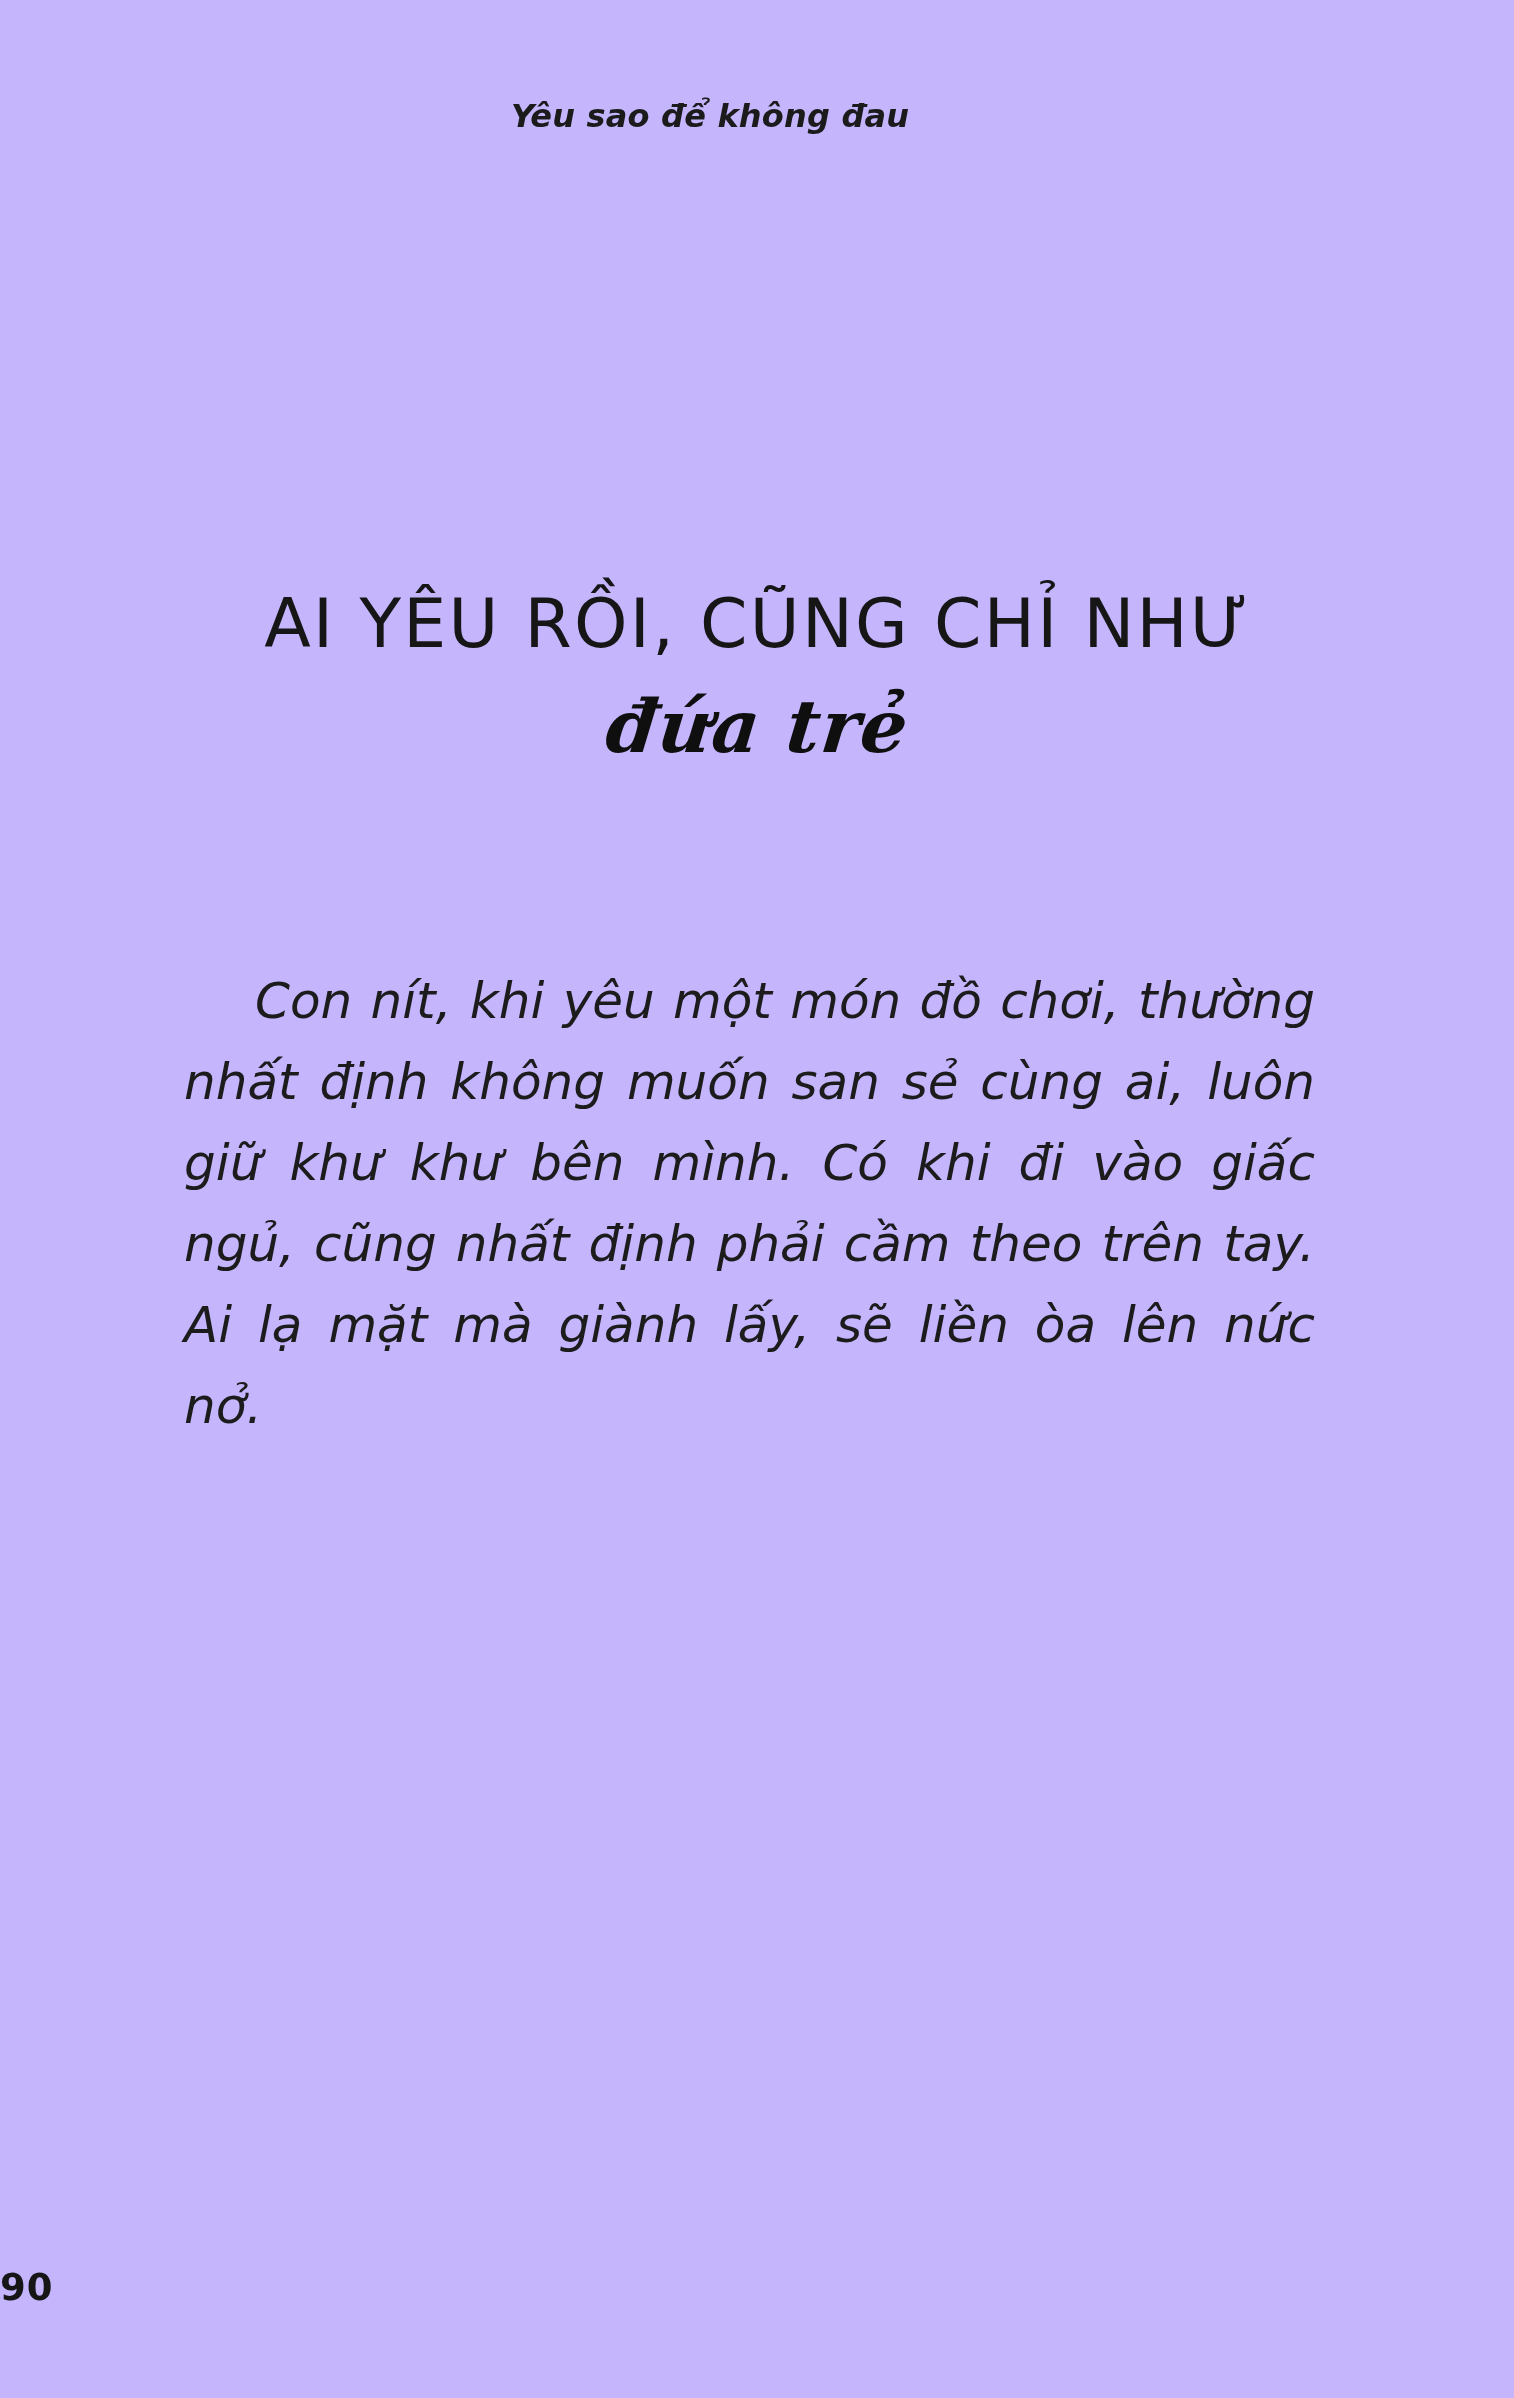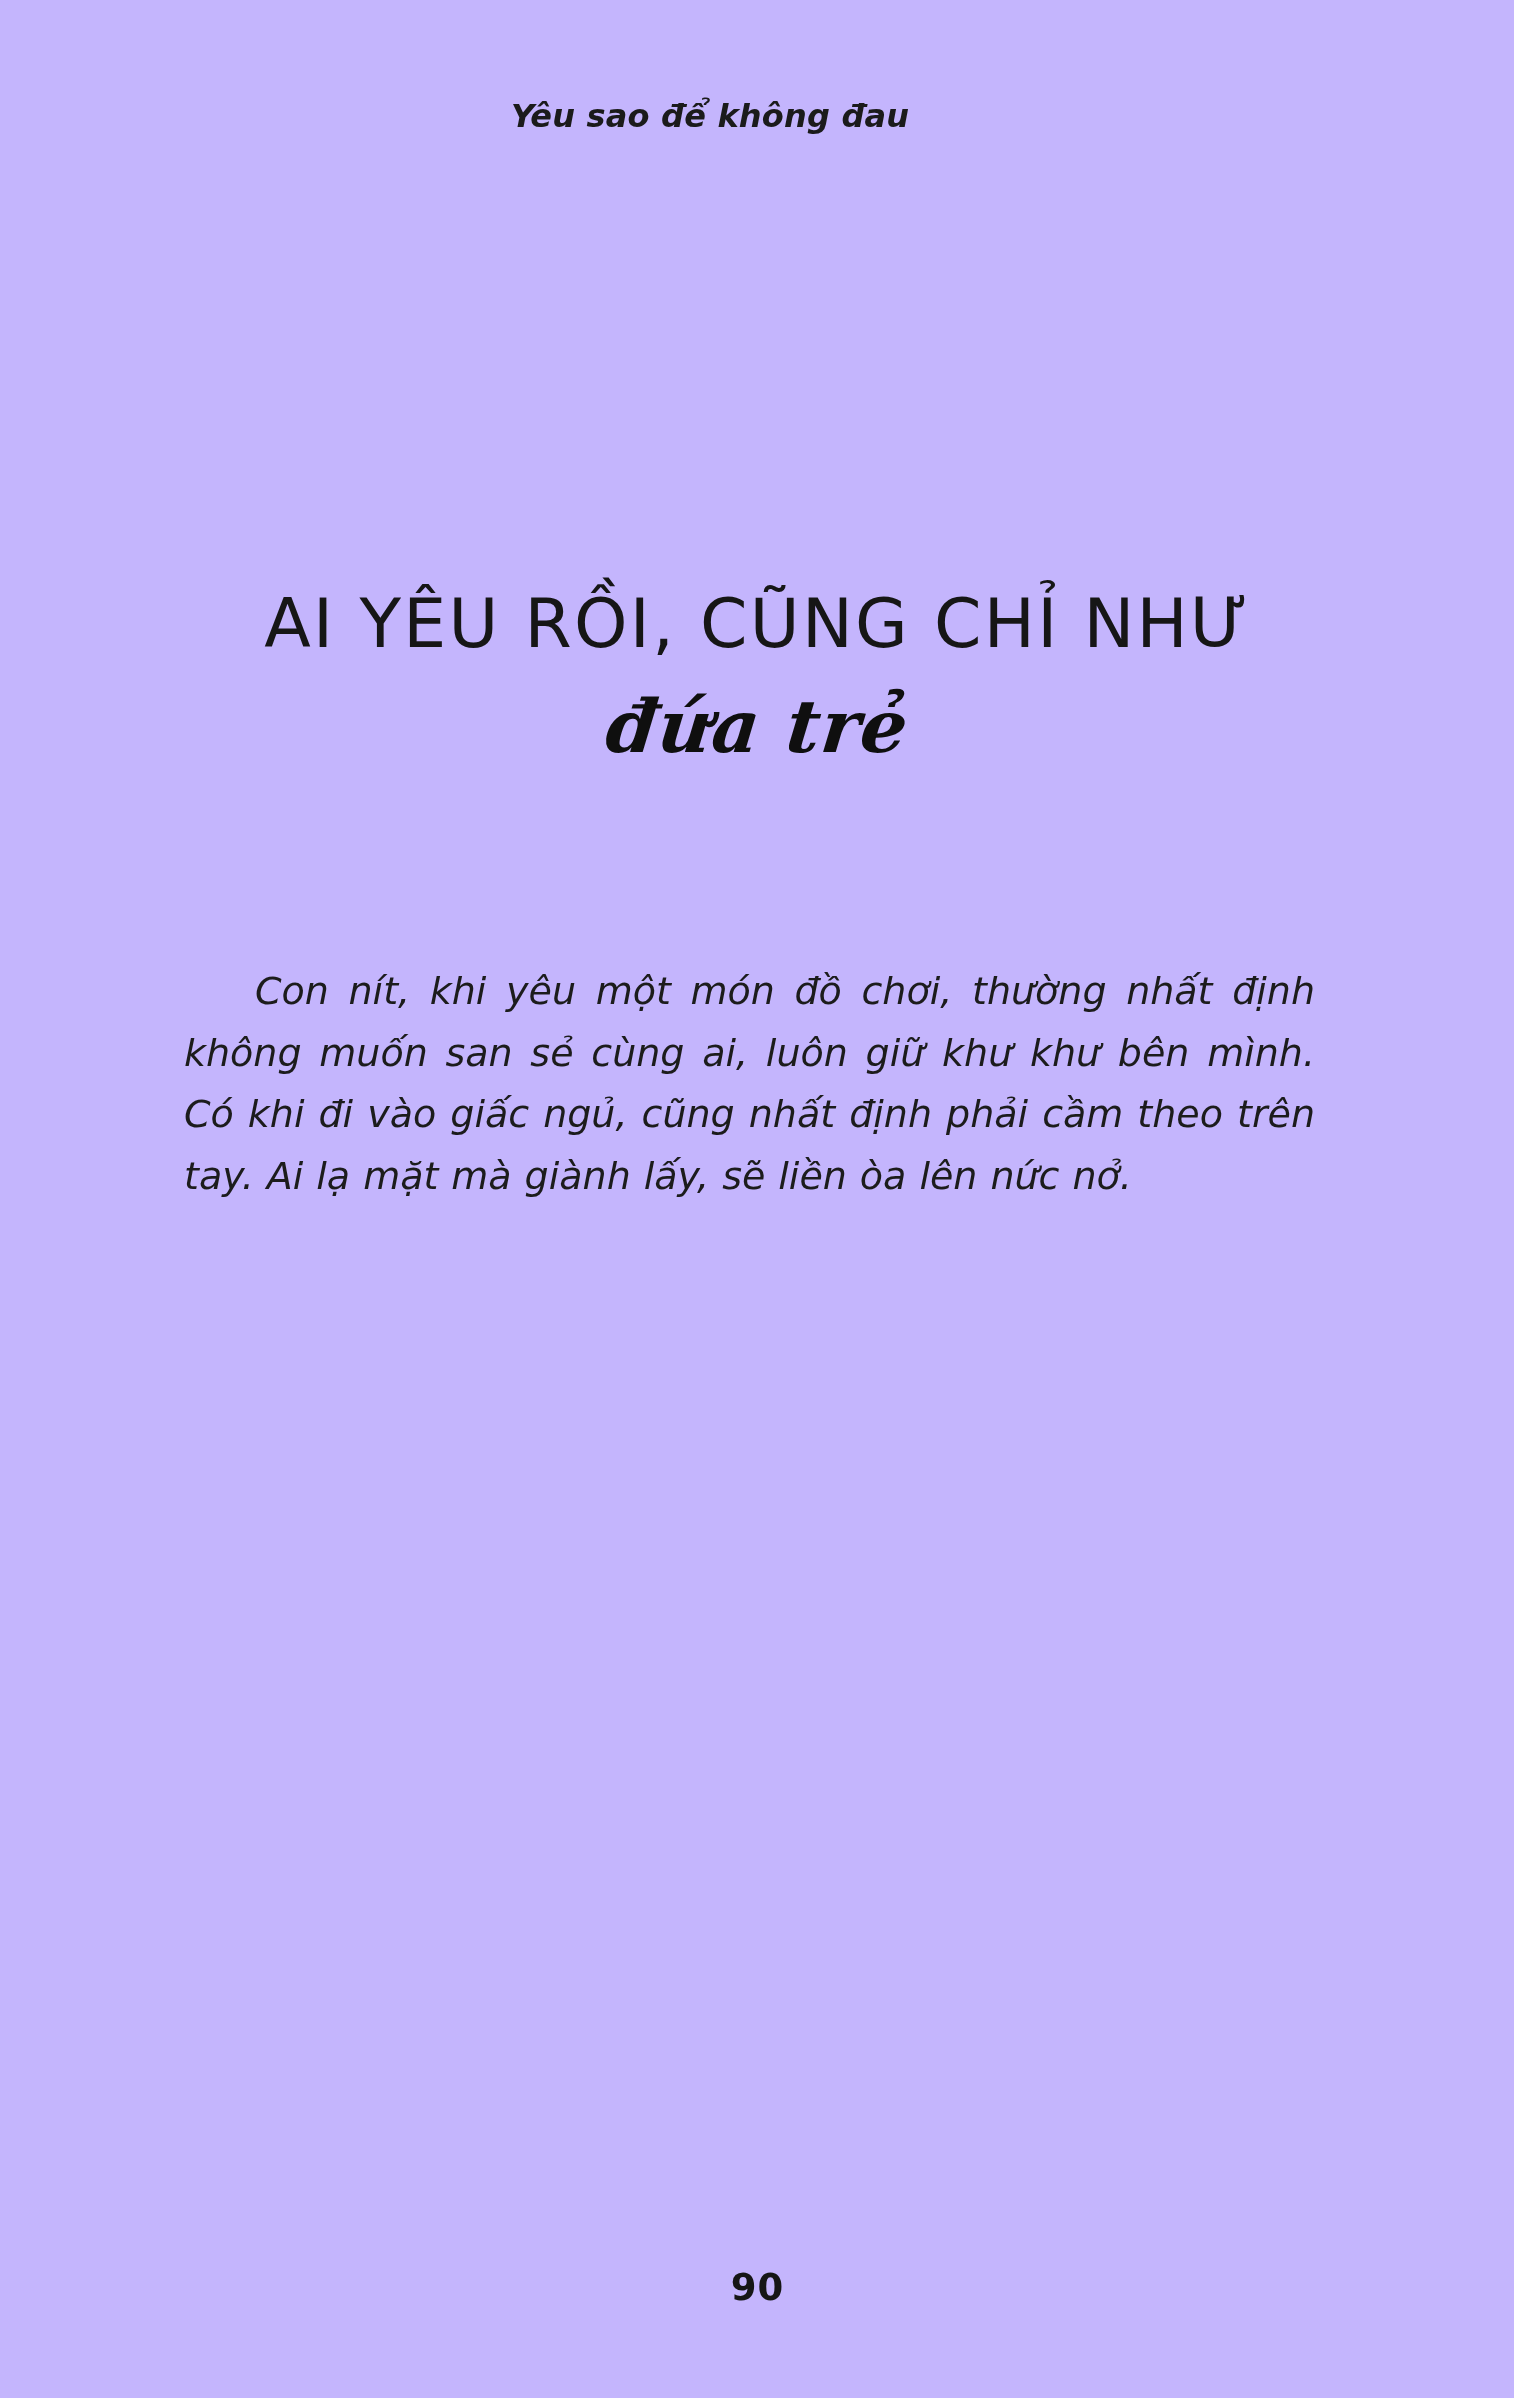--- a/index.html
+++ b/index.html
@@ -70,40 +70,40 @@
 
   
   .body-text {
     margin-top: 195px;
     padding: 0 184px 0 184px;
   }
 
   .para {
     font-family: "DejaVu Sans", sans-serif;
     font-style: italic;
-    font-size: 38px;
+    font-size: 50px;
     line-height: 1.62;
     color: #1c1c1c;
     text-align: justify;
     text-indent: 71px;
     margin: 0 16px 32px 0;
     word-spacing: 0.9px;
   }
 
   .para:last-child {
     margin-bottom: 0;
   }
 
   
   .folio {
     position: absolute;
     left: 0;
     right: 0;
     bottom: 90px;
-    text-align: center;
+    text-align: left;
     font-family: "DejaVu Sans", sans-serif;
     font-weight: 700;
     font-size: 37px;
     color: #161616;
     letter-spacing: 0.9px;
   }
 </style>
 </head>
 <body>
 

